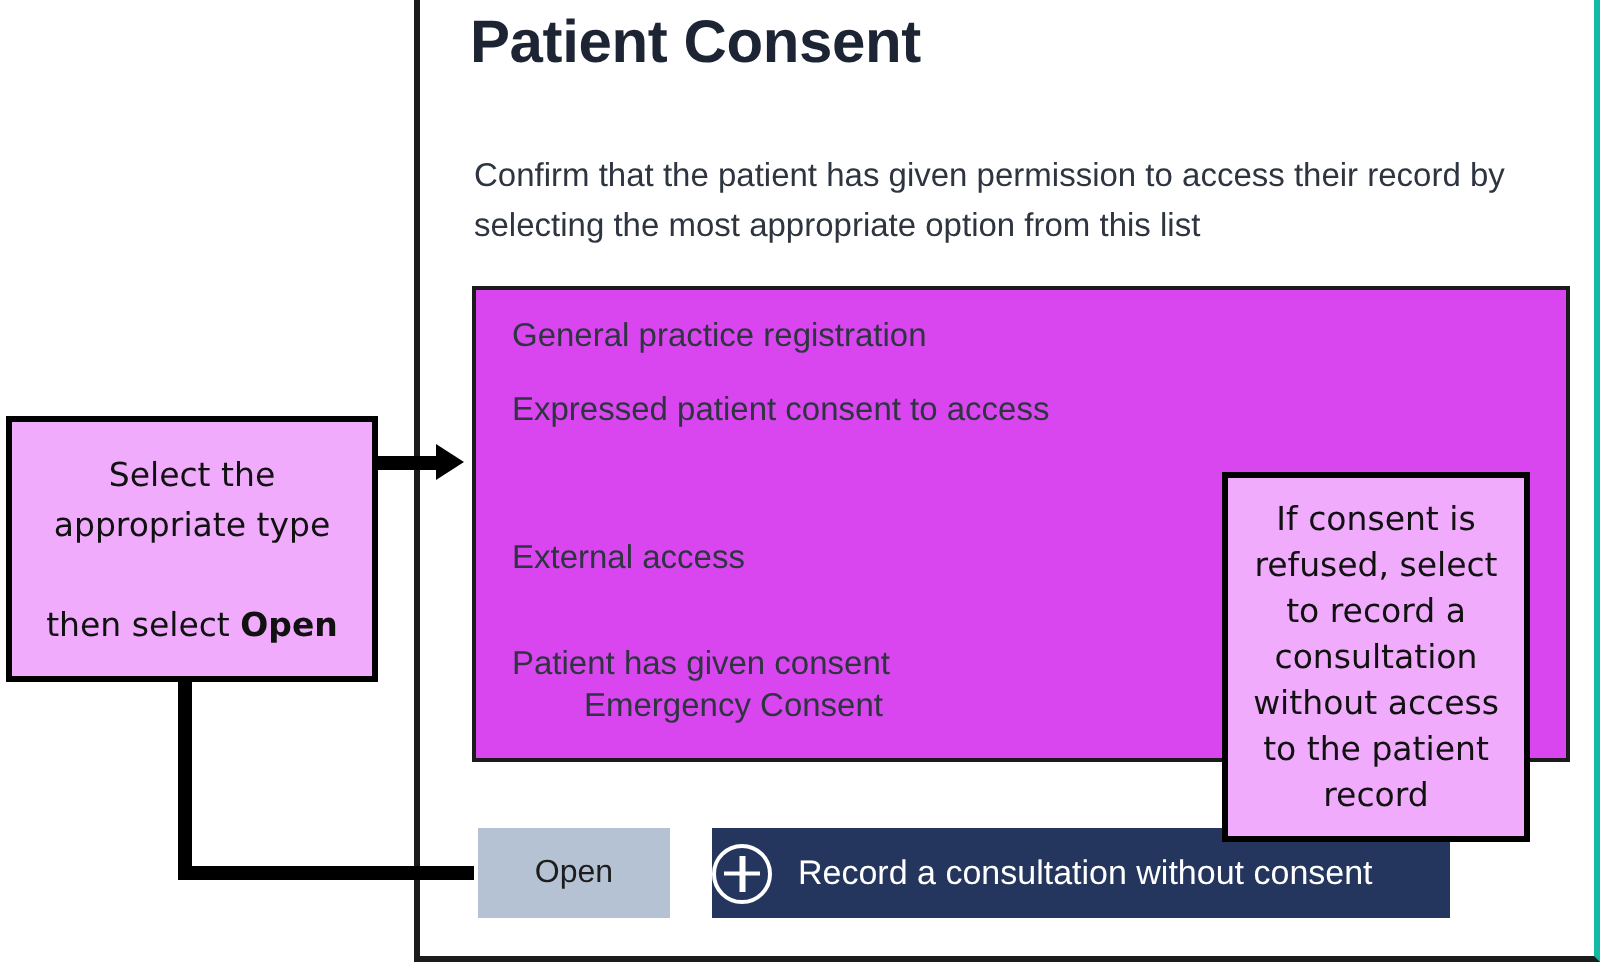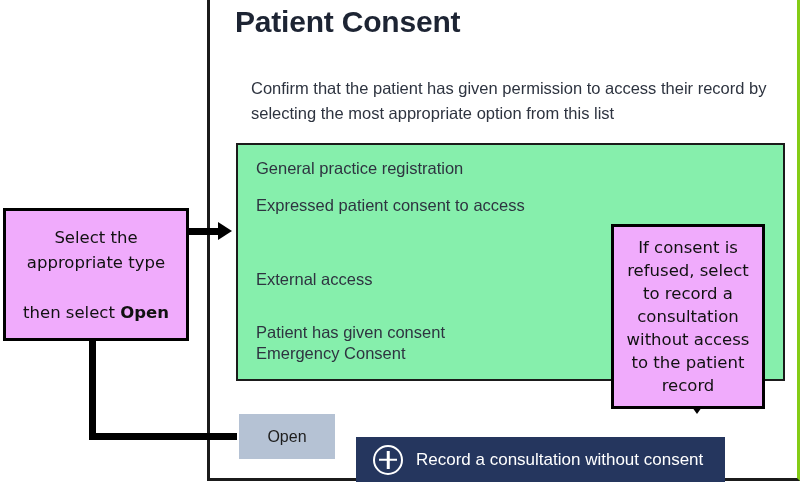--- a/index.html
+++ b/index.html
@@ -23,56 +23,56 @@
 
   
   #panel {
     position: absolute;
     left: 207px;
     top: 0px;
     width: 593px;
     height: 481px;
     box-sizing: border-box;
     border-left: 3px solid #1b1b1b;
-    border-right: 3px solid #84cc16;
+    border-right: 3px solid #14b8a6;
     border-bottom: 3px solid #1b1b1b;
     background: #ffffff;
   }
 
   #panel-title {
     position: absolute;
     left: 25px;
     top: 5px;
     font-size: 30px;
     font-weight: bold;
     color: #1d2433;
     letter-spacing: -0.2px;
     white-space: nowrap;
   }
 
   #panel-desc {
     position: absolute;
-    left: 41px;
+    left: 27px;
     top: 76px;
     width: 548px;
     font-size: 16.5px;
     line-height: 25px;
     color: #2e3440;
   }
 
   
   #consent-list {
     position: absolute;
     left: 26px;
     top: 143px;
     width: 549px;
     height: 238px;
     box-sizing: border-box;
     border: 2px solid #1b1b1b;
-    background: #86efac;
+    background: #d946ef;
   }
   .consent-option {
     position: absolute;
     left: 18px;
     font-size: 16.5px;
     color: #2e3440;
     white-space: nowrap;
   }
 
   
@@ -86,27 +86,26 @@
     color: #1d1d1d;
     font-size: 16px;
     display: flex;
     align-items: center;
     justify-content: center;
   }
 
   #record-button {
     position: absolute;
     left: 146px;
-    top: 437px;
+    top: 414px;
     width: 369px;
     height: 45px;
     background: #25365e;
     display: flex;
     align-items: center;
-    padding-left: 17px;
     box-sizing: border-box;
   }
   #record-button .plus-icon {
     width: 26px;
     height: 26px;
     flex: 0 0 26px;
     border: 2px solid #ffffff;
     border-radius: 50%;
     position: relative;
     margin-right: 13px;
@@ -163,21 +162,21 @@
     font-size: 16.5px;
     line-height: 25px;
     padding: 0 6px;
   }
   #callout-left .callout-text b {
     font-weight: bold;
   }
 
   #callout-right {
     left: 611px;
-    top: 184px;
+    top: 196px;
     width: 154px;
     height: 185px;
     display: flex;
     align-items: center;
     justify-content: center;
   }
   #callout-right .callout-text {
     font-size: 16.5px;
     line-height: 23px;
     padding: 0 4px;
@@ -217,21 +216,21 @@
 
     <div id="panel-title">Patient Consent</div>
 
     <div id="panel-desc">Confirm that the patient has given permission to access their record by selecting the most appropriate option from this list</div>
 
     <div id="consent-list">
       <div class="consent-option" style="top:14px;">General practice registration</div>
       <div class="consent-option" style="top:51px;">Expressed patient consent to access</div>
       <div class="consent-option" style="top:125px;">External access</div>
       <div class="consent-option" style="top:178px;">Patient has given consent</div>
-      <div class="consent-option" style="top:199px;">Emergency Consent</div>
+      <div class="consent-option" style="top:199px;margin-left:36px;">Emergency Consent</div>
     </div>
 
     <div id="open-button">
       <span>Open</span>
     </div>
 
     <div id="record-button">
       <span class="plus-icon"></span>
       <span class="btn-label">Record a consultation without consent</span>
     </div>

